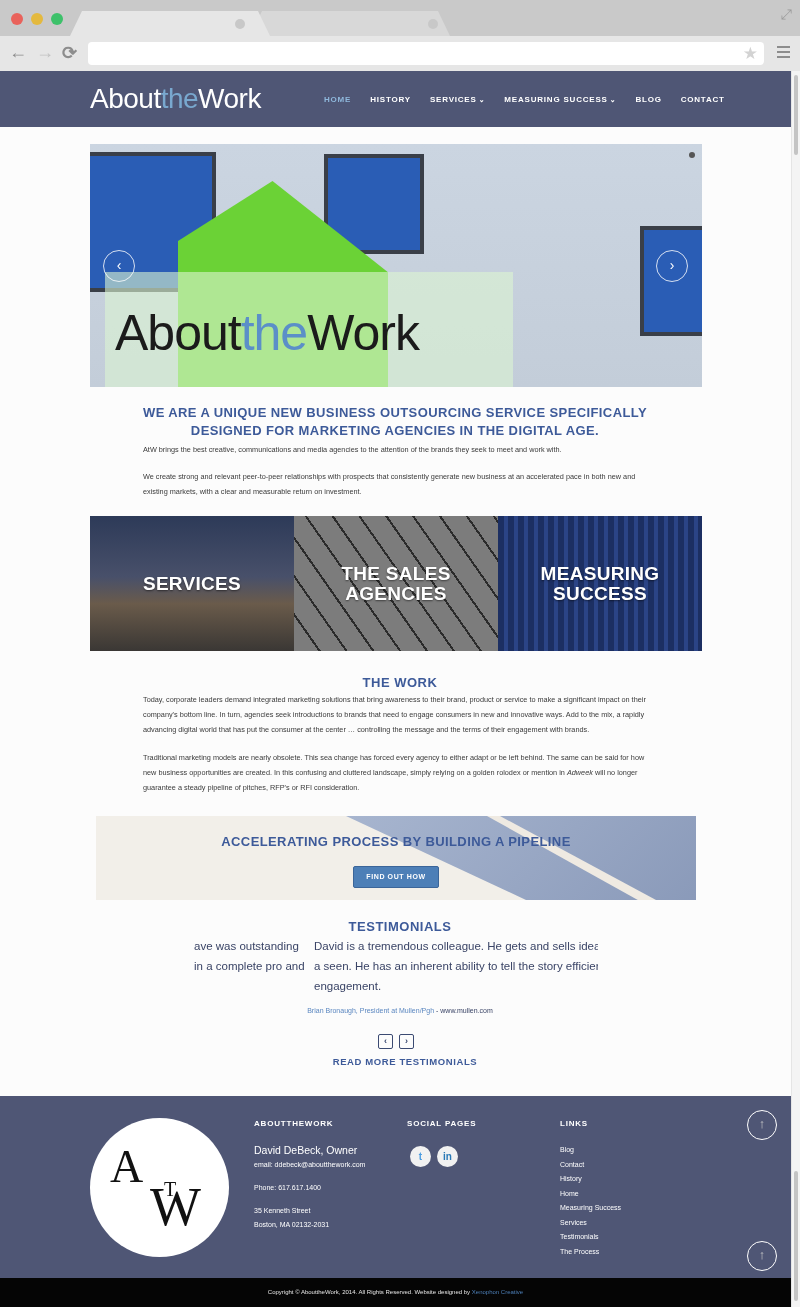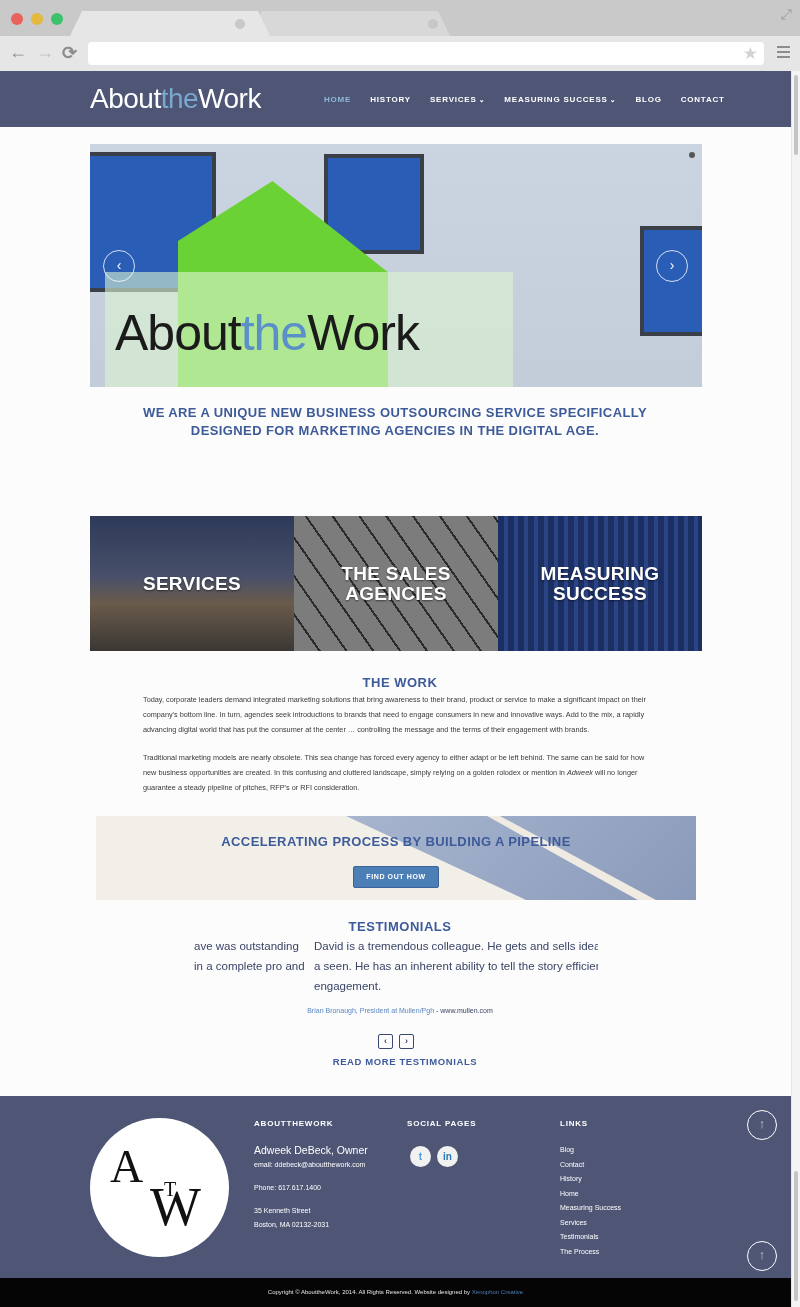--- a/index.html
+++ b/index.html
@@ -149,20 +149,22 @@
     <div class="hero-overlay"></div>
     <div class="hero-title">
       <span>About</span><span class="the">the</span><span>Work</span>
     </div>
     <div class="hero-arrow" style="left:13px">‹</div>
     <div class="hero-arrow" style="left:566px">›</div>
     <div class="hero-dot"></div>
   </section>
 
   <h1 class="intro-heading">WE ARE A UNIQUE NEW BUSINESS OUTSOURCING SERVICE SPECIFICALLY DESIGNED FOR MARKETING AGENCIES IN THE DIGITAL AGE.</h1>
+  <p class="body-text" style="top:371px">AtW brings the best creative, communications and media agencies to the attention of the brands they seek to meet and work with.</p>
+  <p class="body-text" style="top:398px">We create strong and relevant peer-to-peer relationships with prospects that consistently generate new business at an accelerated pace in both new and existing markets, with a clear and measurable return on investment.</p>
 
   <div class="tiles">
     <div class="tile tile-services">
         <span>SERVICES</span>
       </div>
     <div class="tile tile-sales">
         <span>THE SALES AGENCIES</span>
       </div>
     <div class="tile tile-measure">
         <span style="width:130px">MEASURING SUCCESS</span>
@@ -195,21 +197,21 @@
   <div class="read-more">READ MORE TESTIMONIALS</div>
 
   <footer class="footer">
     <div class="footer-logo">
       <span class="fl-A">A</span>
       <span class="fl-W">W</span>
       <span class="fl-T" style="left:74px;top:60px;">T</span>
     </div>
 
     <div class="f-head" style="left:254px">ABOUTTHEWORK</div>
-    <div class="f-text f-owner" style="left:254px;top:48px">Adweek DeBeck, Owner</div>
+    <div class="f-text f-owner" style="left:254px;top:48px">David DeBeck, Owner</div>
     <div class="f-text" style="left:254px;top:65px">email: ddebeck@aboutthework.com</div>
     <div class="f-text" style="left:254px;top:88px">Phone: 617.617.1400</div>
     <div class="f-text" style="left:254px;top:111px">35 Kenneth Street</div>
     <div class="f-text" style="left:254px;top:125px">Boston, MA 02132-2031</div>
 
     <div class="f-head" style="left:407px">SOCIAL PAGES</div>
     <div class="social" style="left:410px">t</div>
     <div class="social li" style="left:437px">in</div>
 
     <div class="f-head" style="left:560px">LINKS</div>

